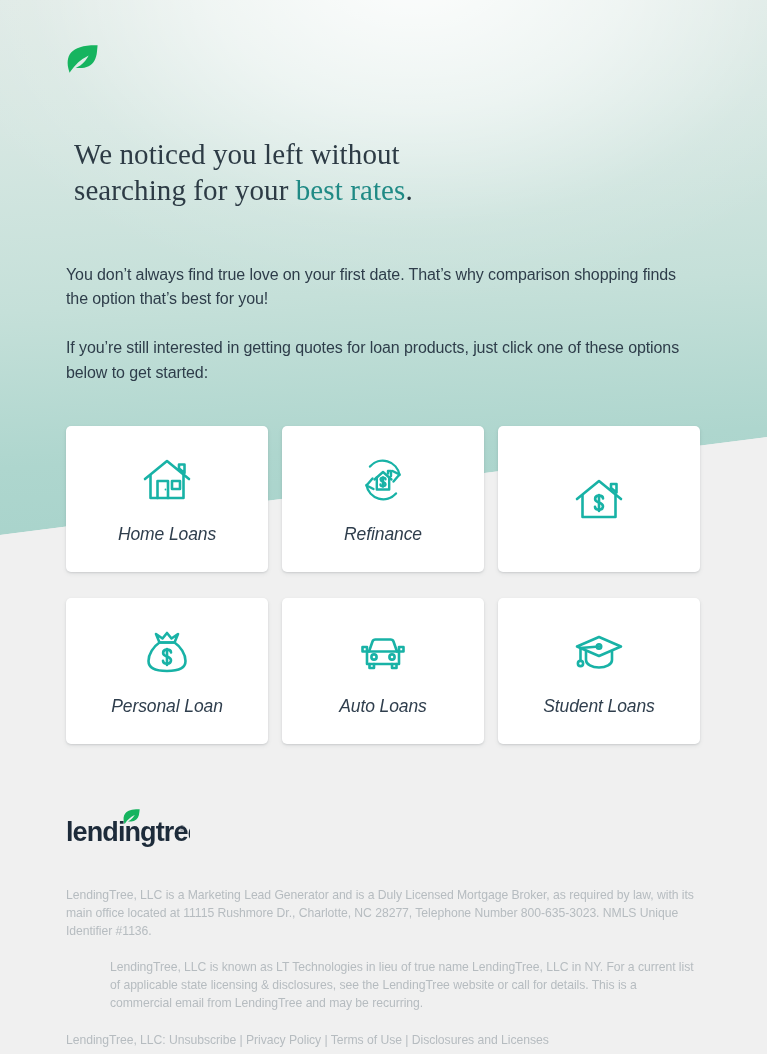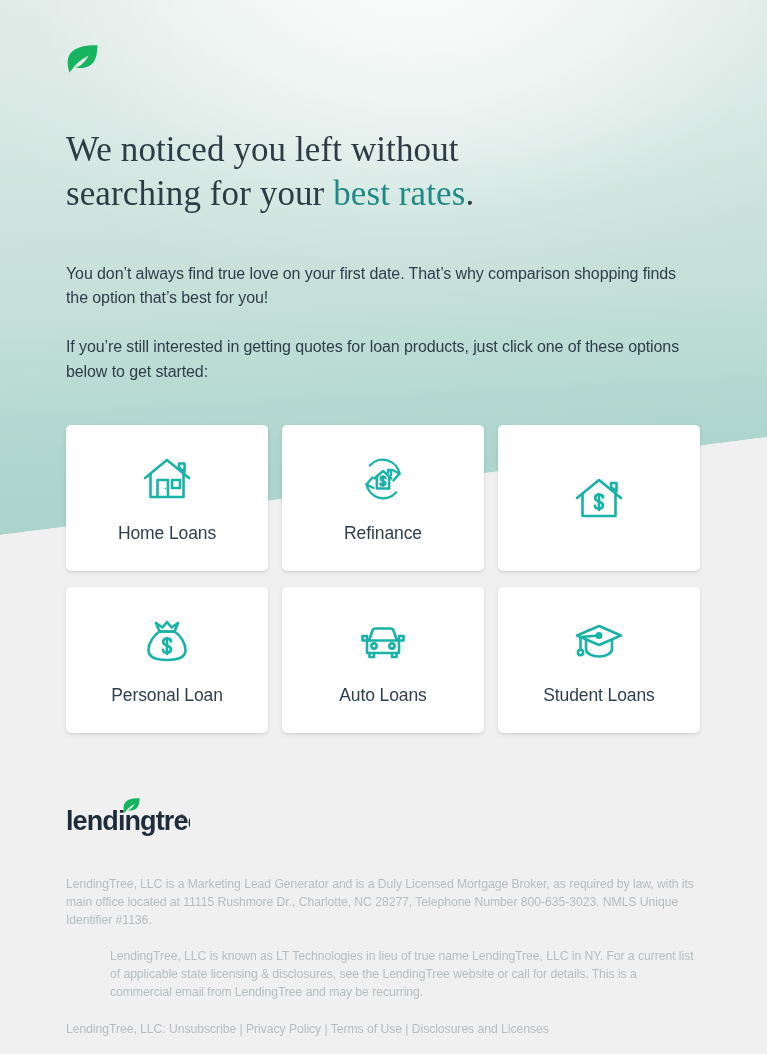--- a/index.html
+++ b/index.html
@@ -57,24 +57,24 @@
 
   
   .logo-mark {
     padding-top: 44px;
     height: 40px;
     line-height: 0;
   }
 
   
   .headline {
-    margin: 0;
+    margin: 8px;
     padding-top: 44px;
     font-family: "Liberation Serif", "DejaVu Serif", serif;
-    font-size: 35px;
+    font-size: 29px;
     line-height: 1.25;
     font-weight: 400;
     color: #2d3b45;
     letter-spacing: 0.1px;
   }
   .headline .accent { color: #1f8a85; }
 
   
   .body-copy {
     margin: 0;
@@ -83,22 +83,23 @@
     color: #2e3d4a;
     letter-spacing: -0.1px;
   }
   .body-copy.first { padding-top: 46px; }
   .body-copy.second { padding-top: 24px; }
 
   
   .card-grid {
     display: grid;
     grid-template-columns: repeat(3, 202px);
-    gap: 16px 14px;
+    gap: 26px 14px;
     padding-top: 40px;
+    font-style: italic;
   }
   .card {
     position: relative;
     height: 146px;
     background: #ffffff;
     border-radius: 5px;
     box-shadow: 0 1px 2px rgba(38,50,60,0.13), 0 2px 5px rgba(38,50,60,0.07);
     display: flex;
     flex-direction: column;
     align-items: center;

